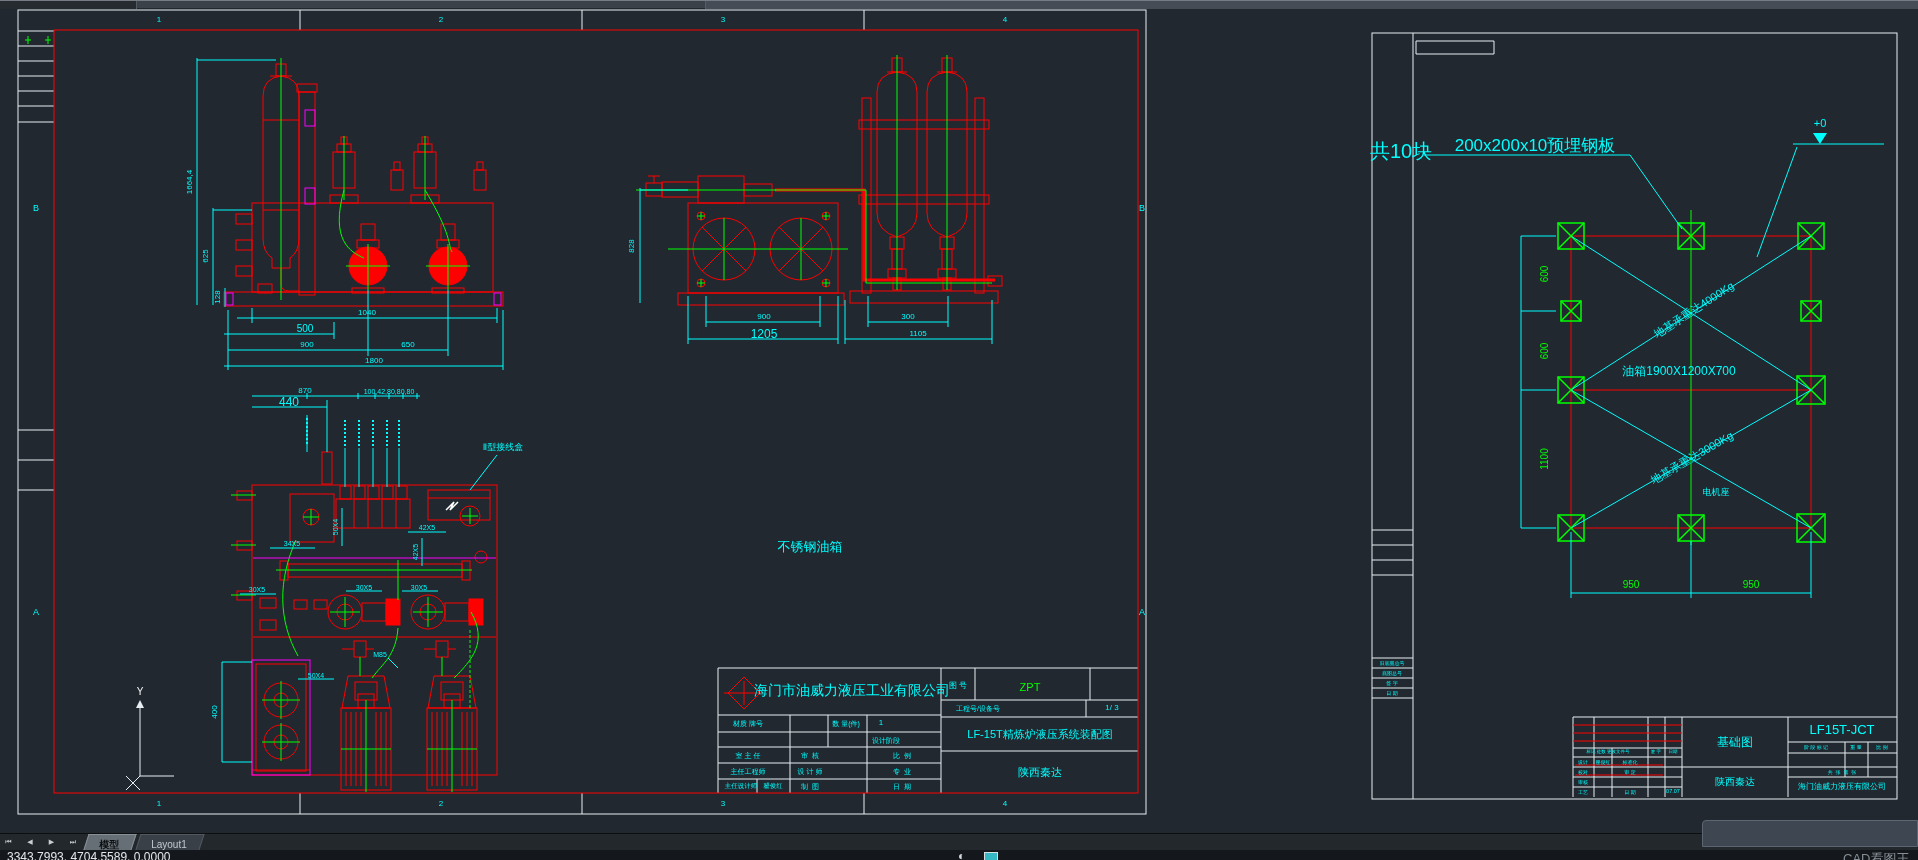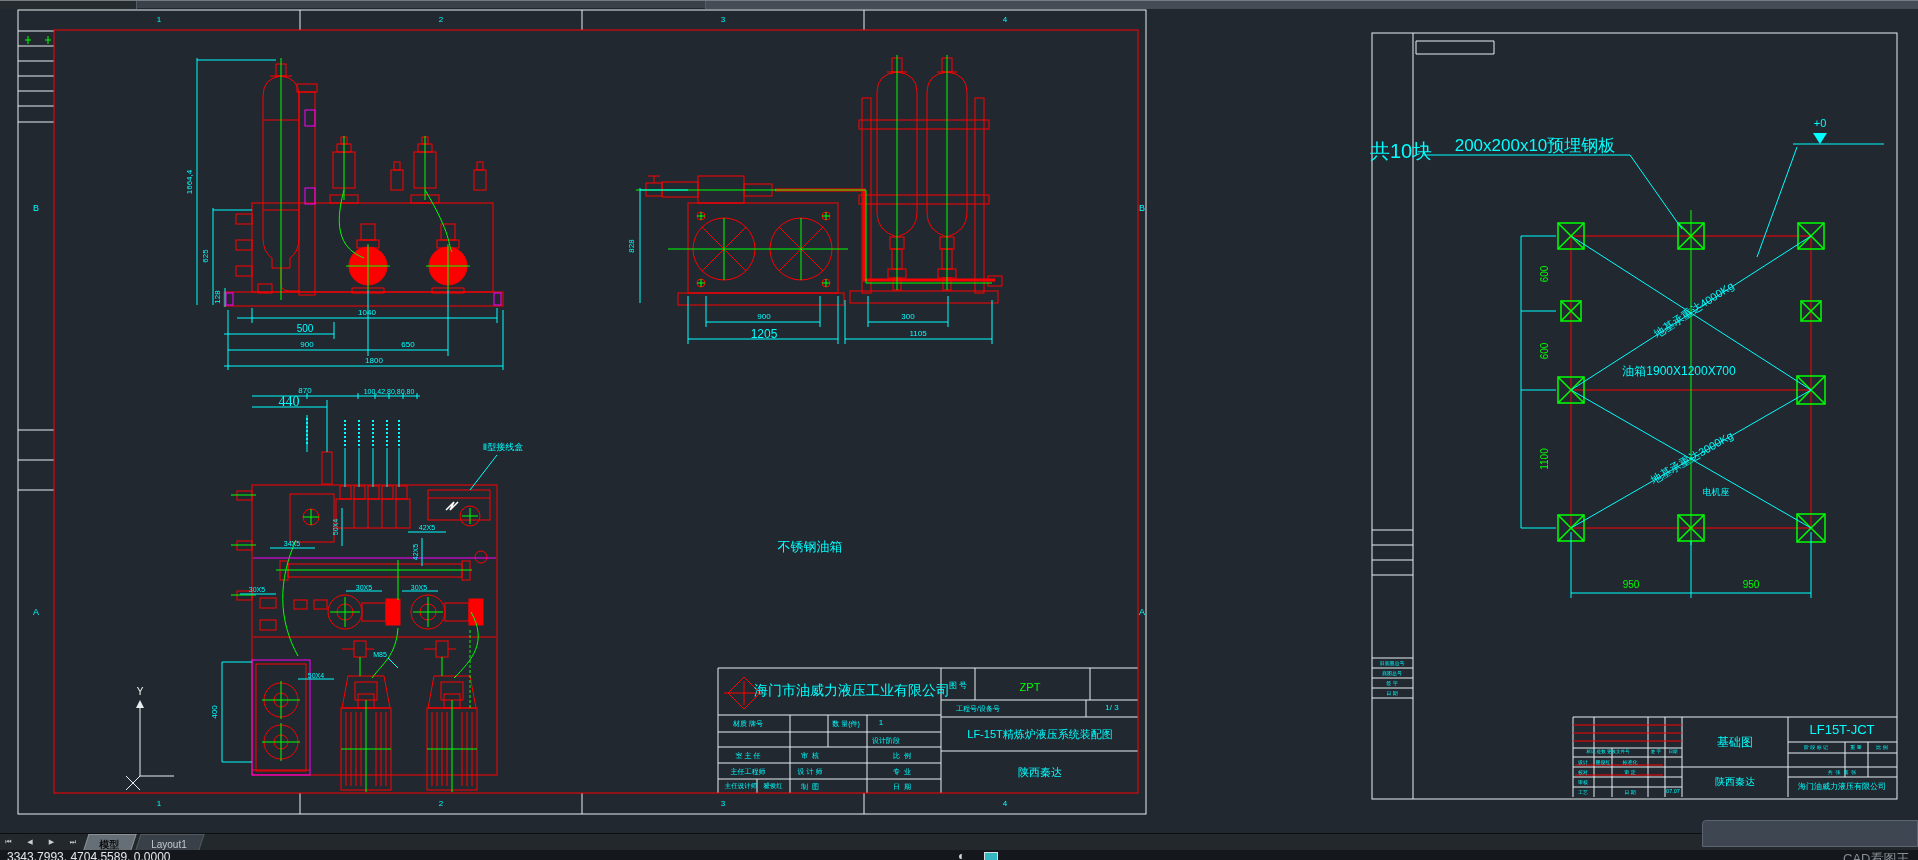--- a/index.html
+++ b/index.html
@@ -281,21 +281,21 @@
     <div class="ann" style="left: 307px; top: 345px; font-size: 8px; color: rgb(0, 255, 255); transform: translate(-50%, -50%);">900</div>
     <div class="ann" style="left: 408px; top: 345px; font-size: 8px; color: rgb(0, 255, 255); transform: translate(-50%, -50%);">650</div>
     <div class="ann" style="left: 374px; top: 361px; font-size: 8px; color: rgb(0, 255, 255); transform: translate(-50%, -50%);">1800</div>
     <div class="ann" style="left: 632px; top: 246px; font-size: 8px; color: rgb(0, 255, 255); transform: translate(-50%, -50%) rotate(-90deg);">828</div>
     <div class="ann" style="left: 764px; top: 317px; font-size: 8px; color: rgb(0, 255, 255); transform: translate(-50%, -50%);">900</div>
     <div class="ann" style="left: 764px; top: 334px; font-size: 12px; color: rgb(0, 255, 255); transform: translate(-50%, -50%);">1205</div>
     <div class="ann" style="left: 908px; top: 317px; font-size: 8px; color: rgb(0, 255, 255); transform: translate(-50%, -50%);">300</div>
     <div class="ann" style="left: 918px; top: 334px; font-size: 8px; color: rgb(0, 255, 255); transform: translate(-50%, -50%);">1105</div>
     <div class="ann" style="left: 305px; top: 391px; font-size: 8px; color: rgb(0, 255, 255); transform: translate(-50%, -50%);">870</div>
     <div class="ann" style="left: 389px; top: 391px; font-size: 7px; color: rgb(0, 255, 255); transform: translate(-50%, -50%);">100,42,80,80,80</div>
-    <div class="ann" style="left: 289px; top: 402px; font-size: 14px; color: rgb(0, 255, 255); transform: translate(-50%, -50%); font-family: Liberation Serif, serif;">440</div>
+    <div class="ann" style="left: 289px; top: 402px; font-size: 12px; color: rgb(0, 255, 255); transform: translate(-50%, -50%);">440</div>
     <div class="ann" style="left: 335px; top: 527px; font-size: 7px; color: rgb(0, 255, 255); transform: translate(-50%, -50%) rotate(-90deg);">50X4</div>
     <div class="ann" style="left: 292px; top: 543px; font-size: 7px; color: rgb(0, 255, 255); transform: translate(-50%, -50%);">34X5</div>
     <div class="ann" style="left: 427px; top: 527px; font-size: 7px; color: rgb(0, 255, 255); transform: translate(-50%, -50%);">42X5</div>
     <div class="ann" style="left: 415px; top: 552px; font-size: 7px; color: rgb(0, 255, 255); transform: translate(-50%, -50%) rotate(-90deg);">42X5</div>
     <div class="ann" style="left: 257px; top: 589px; font-size: 7px; color: rgb(0, 255, 255); transform: translate(-50%, -50%);">30X5</div>
     <div class="ann" style="left: 364px; top: 587px; font-size: 7px; color: rgb(0, 255, 255); transform: translate(-50%, -50%);">30X5</div>
     <div class="ann" style="left: 419px; top: 587px; font-size: 7px; color: rgb(0, 255, 255); transform: translate(-50%, -50%);">30X5</div>
     <div class="ann" style="left: 380px; top: 654px; font-size: 7px; color: rgb(0, 255, 255); transform: translate(-50%, -50%);">M85</div>
     <div class="ann" style="left: 316px; top: 675px; font-size: 7px; color: rgb(0, 255, 255); transform: translate(-50%, -50%);">50X4</div>
     <div class="ann" style="left: 215px; top: 712px; font-size: 8px; color: rgb(0, 255, 255); transform: translate(-50%, -50%) rotate(-90deg);">400</div>

